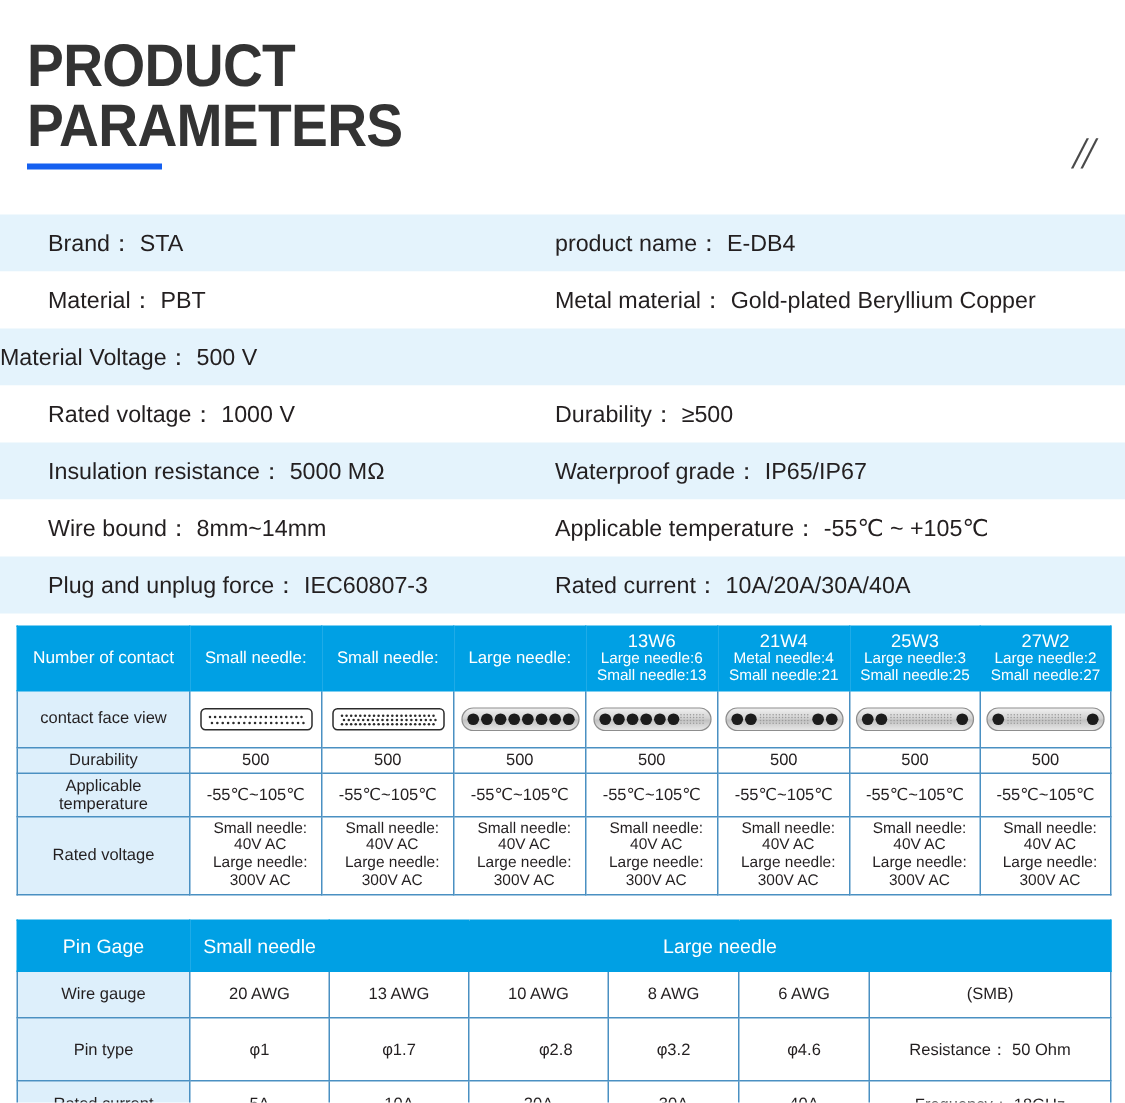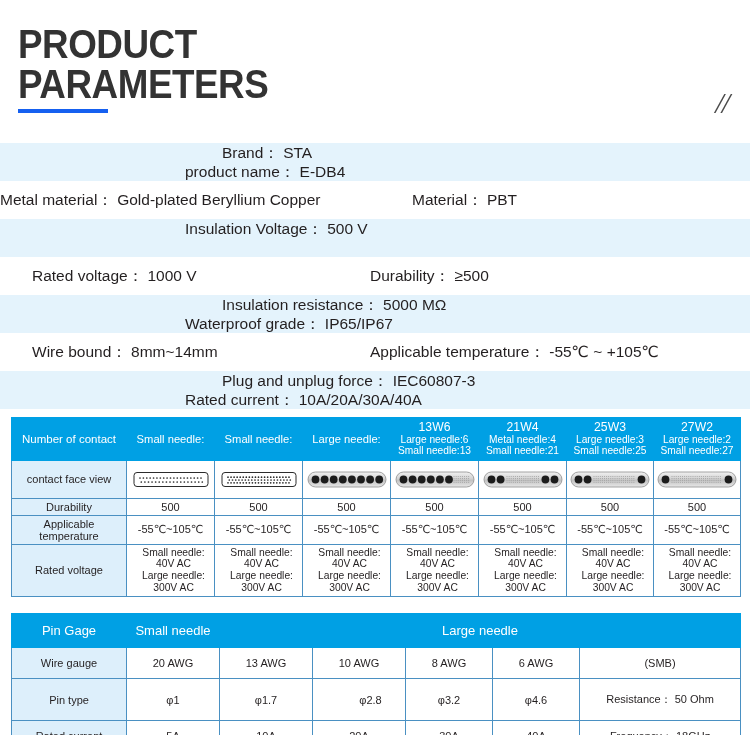--- a/index.html
+++ b/index.html
@@ -41,21 +41,21 @@
 
   
   .spec-list { position: absolute; left: 0; top: 143px; width: 750px; }
   .spec-row {
     display: flex;
     height: 38px;
     align-items: center;
     font-size: 15.5px;
     color: #231f20;
   }
-  .spec-row.alt { background: #e4f3fc; flex-direction: column; }
+  .spec-row.alt { background: #e4f3fc; }
   .spec-row.plain { background: #ffffff; }
   .spec-cell { white-space: nowrap; overflow: hidden; }
   .spec-cell.left { width: 370px; padding-left: 32px; }
   .spec-cell.right { width: 380px; padding-left: 0px; }
 
   
   .tbl {
     position: absolute;
     left: 11px;
     width: 729px;
@@ -119,25 +119,25 @@
     <div class="title-rule"></div>
   </div>
   <div class="slashes">//</div>
 
   <div class="spec-list">
       <div class="spec-row alt">
         <div class="spec-cell left"><span>Brand： </span><span>STA</span></div>
         <div class="spec-cell right"><span>product name： </span><span>E-DB4</span></div>
       </div>
       <div class="spec-row plain">
+        <div class="spec-cell left"><span>Material： </span><span>PBT</span></div>
         <div class="spec-cell right"><span>Metal material： </span><span>Gold-plated Beryllium Copper</span></div>
-        <div class="spec-cell left"><span>Material： </span><span>PBT</span></div>
       </div>
       <div class="spec-row alt">
-        <div class="spec-cell right"><span>Insulation Voltage： </span><span>500 V</span></div>
+        <div class="spec-cell right"><span>Material Voltage： </span><span>500 V</span></div>
       </div>
       <div class="spec-row plain">
         <div class="spec-cell left"><span>Rated voltage： </span><span>1000 V</span></div>
         <div class="spec-cell right"><span>Durability： </span><span>≥500</span></div>
       </div>
       <div class="spec-row alt">
         <div class="spec-cell left"><span>Insulation resistance： </span><span>5000 MΩ</span></div>
         <div class="spec-cell right"><span>Waterproof grade： </span><span>IP65/IP67</span></div>
       </div>
       <div class="spec-row plain">

